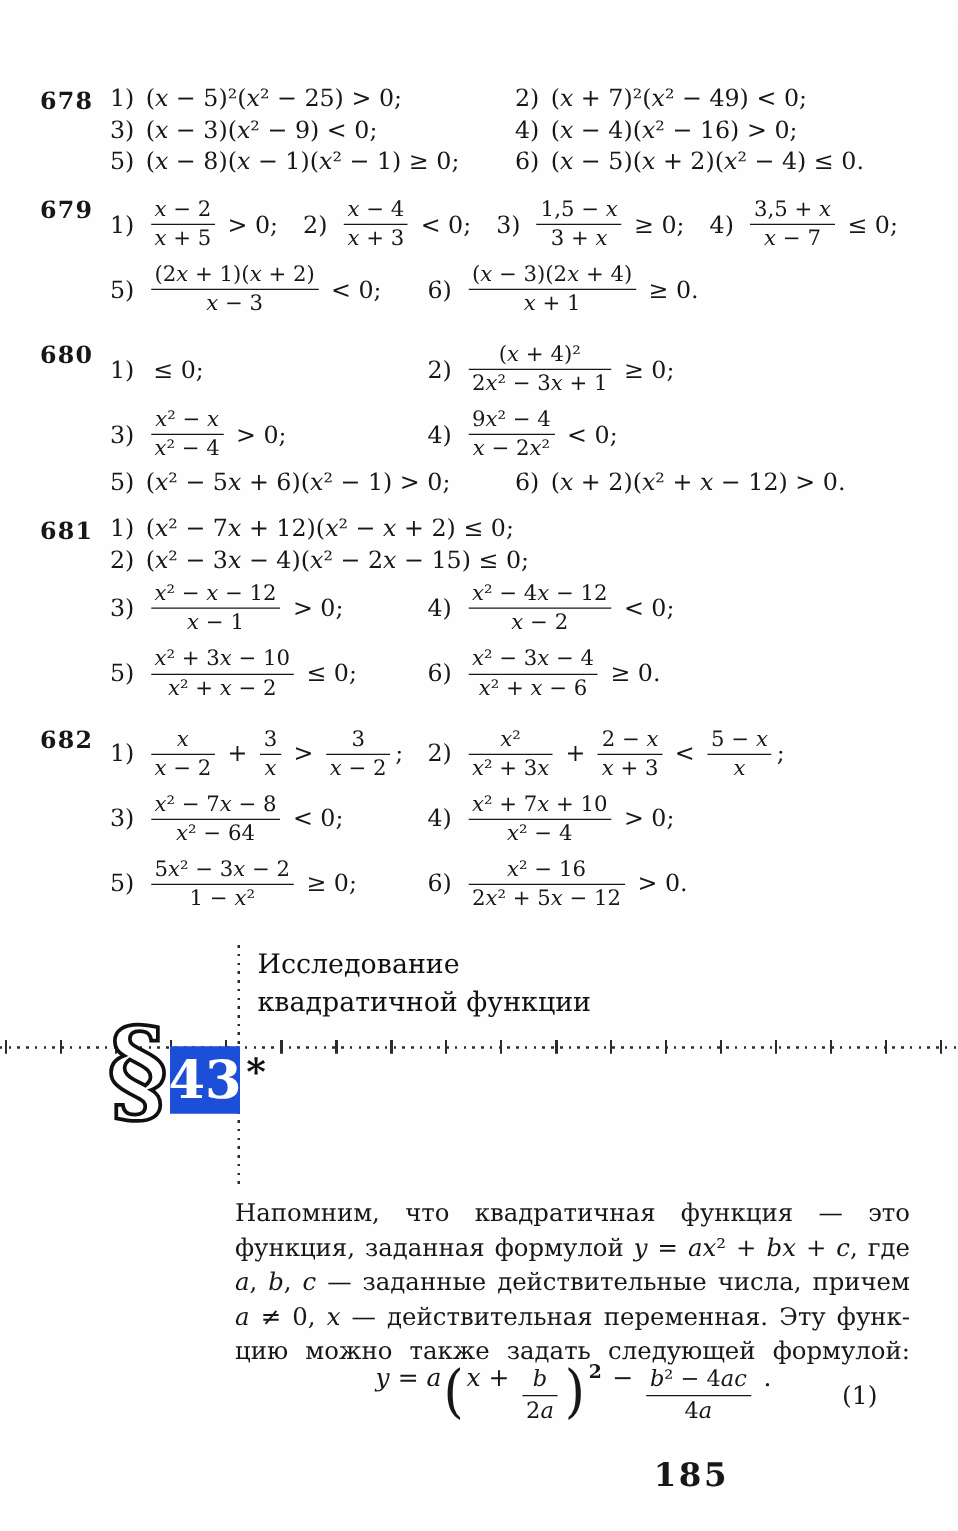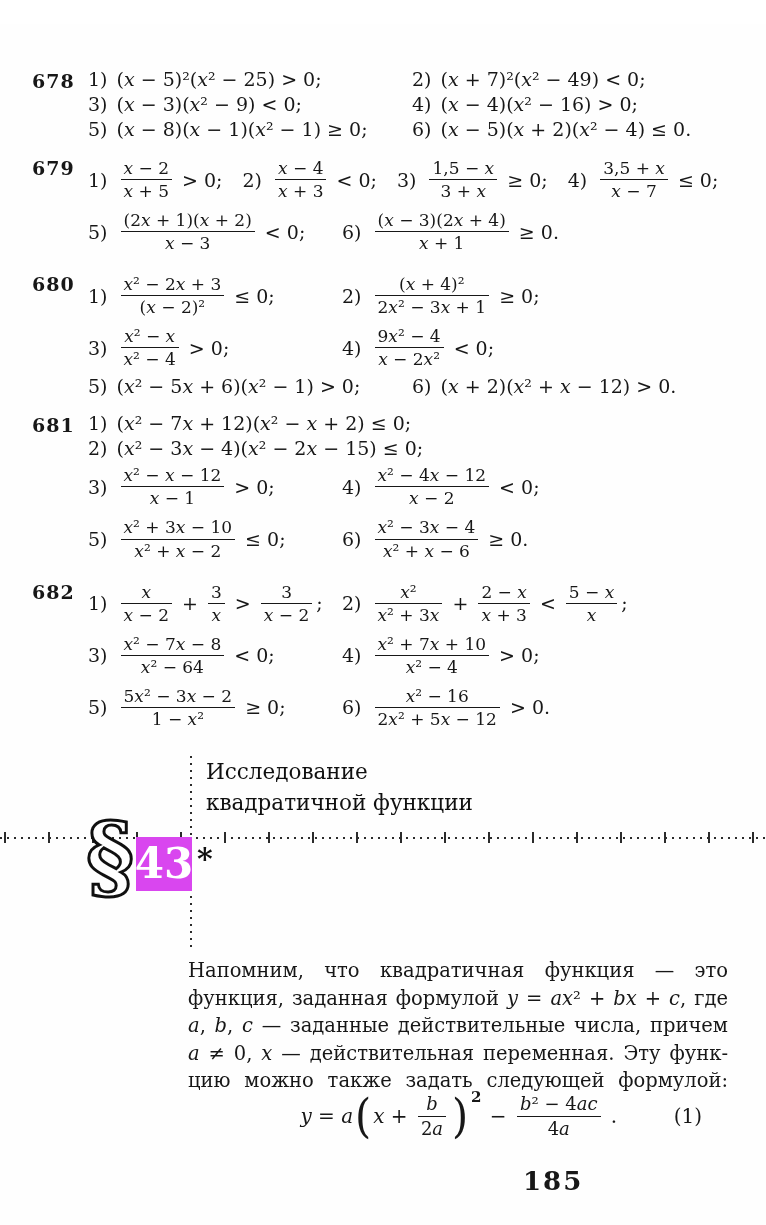--- a/index.html
+++ b/index.html
@@ -28,31 +28,31 @@
   .section{position:absolute;left:0;top:718px;width:100%;height:215px;}
   .vruler{position:absolute;left:190px;top:14px;width:2px;height:196px;
     background:repeating-linear-gradient(to bottom,#2b2b2b 0 2px,transparent 2px 7px);}
   .hruler-dots{position:absolute;left:0;right:0;top:95px;height:2px;
     background:repeating-linear-gradient(to right,#2b2b2b 0 2px,transparent 2px 7px);}
   .hruler-ticks{position:absolute;left:4px;right:0;top:90px;height:11px;
     background:repeating-linear-gradient(to right,#2b2b2b 0 2px,transparent 2px 44px);}
   .ssign{position:absolute;left:86px;top:68px;font-size:92px;line-height:1;
     color:#ffffff;-webkit-text-stroke:3px #101010;font-weight:bold;}
   @supports not (-webkit-text-stroke:1px #000){.ssign{color:#101010;}}
-  .sbox{position:absolute;left:136px;top:95px;width:56px;height:54px;background:#d946ef;
+  .sbox{position:absolute;left:136px;top:95px;width:56px;height:54px;background:#1d4ed8;
     display:flex;align-items:center;justify-content:center;}
   .snum{color:#ffffff;font-size:42px;font-weight:bold;line-height:1;}
   .sstar{position:absolute;left:197px;top:99px;font-size:30px;font-weight:bold;color:#101010;}
   .stitle{position:absolute;left:206px;top:14px;font-size:21.5px;font-weight:normal;line-height:31px;color:#101010;}
   
   .intro{position:absolute;left:188px;top:933px;width:540px;font-size:19.5px;line-height:27.6px;}
   .iline{text-align:justify;text-align-last:justify;}
   
   .formula{position:absolute;left:188px;top:1060px;width:540px;height:64px;display:flex;align-items:center;}
-  .equation{flex:1;display:inline-flex;align-items:center;justify-content:center;
+  .equation{flex:1;display:inline-flex;justify-content:center;
     font-size:20px;padding-left:56px;}
   .equation .fnum,.equation .fden{font-size:18px;}
   .bigp{font-size:46px;line-height:1;font-weight:normal;margin:0 1px;transform:scaleX(.9);}
   .psup{font-size:15px;align-self:flex-start;margin:-2px 2px 0 1px;font-weight:bold;}
   .eqnum{flex:none;font-size:20px;margin-right:26px;}
   
   .pnum{position:absolute;left:523px;top:1142px;font-size:26px;font-weight:bold;letter-spacing:2px;}
   .watermark{position:absolute;left:0;bottom:4px;background:#f0e58f;color:#3d3d33;
     font-family:"DejaVu Sans",sans-serif;font-size:10px;padding:2px 6px 3px 3px;}
   i{font-style:italic;}
@@ -185,25 +185,20 @@
           </div>
         </div>
       </div>
       <div class="problem">
         <div class="plabel">680</div>
         <div class="prows">
           <div class="prow cols">
             <span class="pitem">
               <span class="inum">1)</span>
               <span class="imath">
-                <span class="frac">
-                  <span class="fnum"><span class="mtext"><i>x</i>² − 2<i>x</i> + 3</span></span>
-                  <span class="fbar"></span>
-                  <span class="fden"><span class="mtext">(<i>x</i> − 2)²</span></span>
-                </span>
                 <span class="mtext"> ≤ 0;</span>
               </span>
             </span>
             <span class="pitem">
               <span class="inum">2)</span>
               <span class="imath">
                 <span class="frac">
                   <span class="fnum"><span class="mtext">(<i>x</i> + 4)²</span></span>
                   <span class="fbar"></span>
                   <span class="fden"><span class="mtext">2<i>x</i>² − 3<i>x</i> + 1</span></span>

